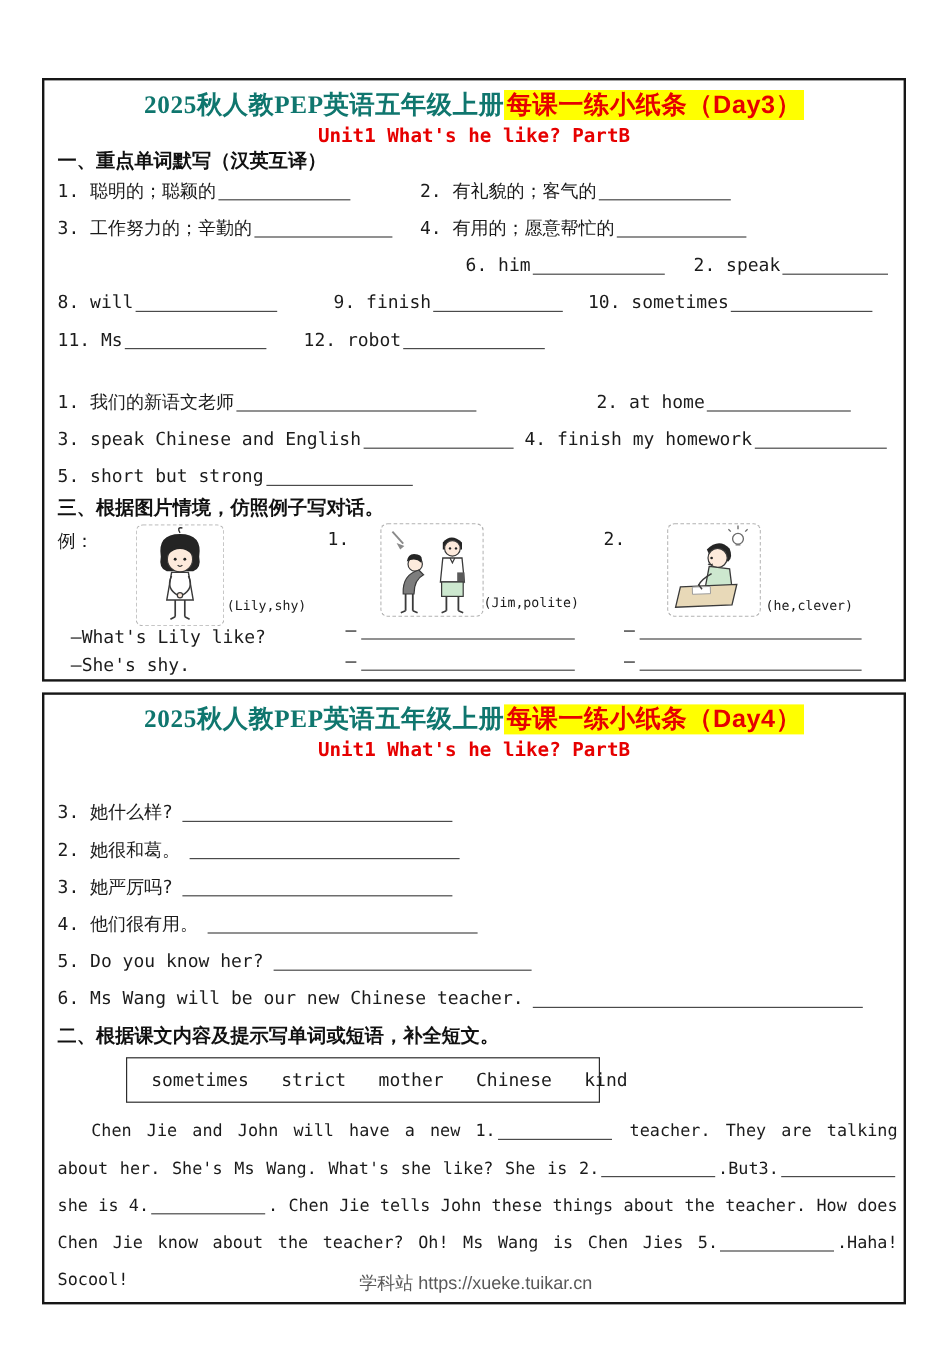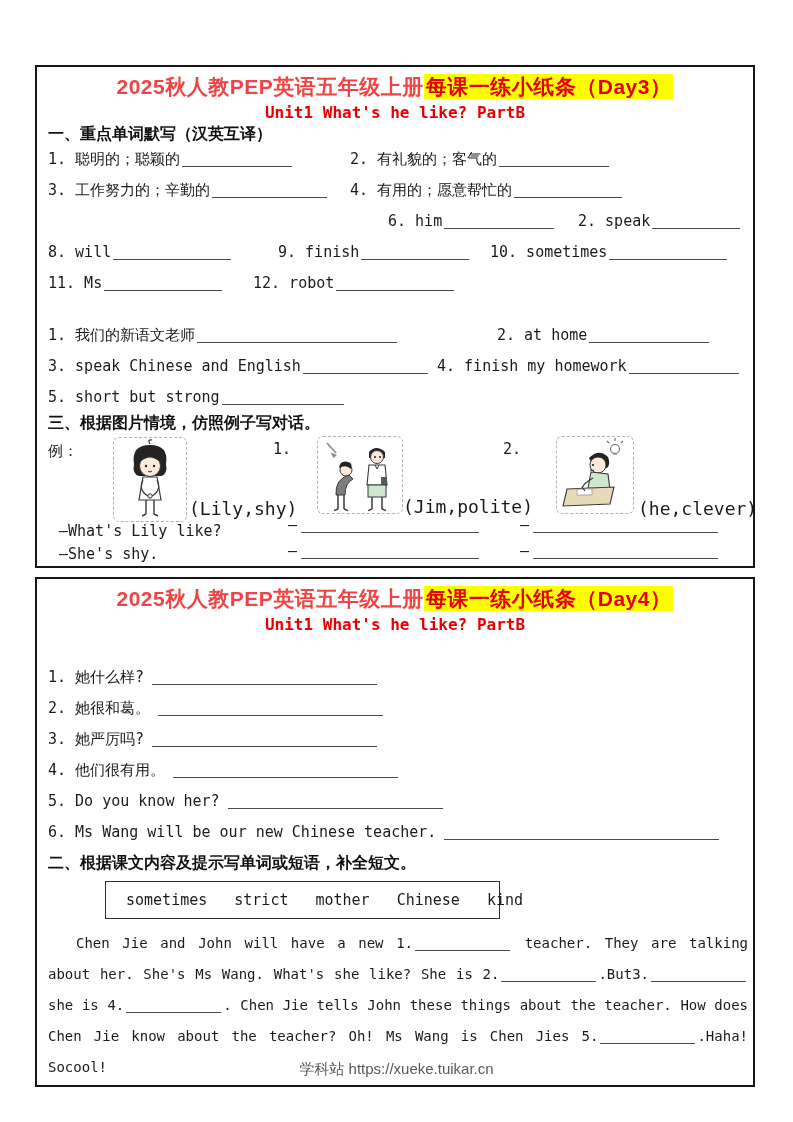--- a/index.html
+++ b/index.html
@@ -6,31 +6,31 @@
   body{
     width:793px;height:1122px;position:relative;background:#ffffff;
     font-family:"DejaVu Sans Mono","Liberation Sans",sans-serif;
     color:#1b1b1b;-webkit-font-smoothing:antialiased;
   }
   .sheet{position:absolute;left:35px;width:716px;border:2px solid #161616;background:#fff;}
   .sheet.day3{top:65px;height:499px;}
   .sheet.day4{top:577px;height:506px;}
   .title-line{position:absolute;left:0;width:100%;text-align:center;
     font-family:"Liberation Sans",sans-serif;font-weight:700;font-size:21px;letter-spacing:.5px;white-space:nowrap;}
-  .title-main{color:#ef4444;}
+  .title-main{color:#0f766e;font-family:Liberation Serif, serif;}
   .title-hl{color:#e60000;background:#ffff00;padding:1px 2px;}
   .subtitle{position:absolute;left:0;width:100%;text-align:center;color:#e60000;
     font-weight:700;font-size:16px;}
   .h-sec{position:absolute;font-family:"Liberation Sans",sans-serif;font-weight:700;font-size:16px;color:#111;white-space:nowrap;}
   .item{position:absolute;font-size:15px;white-space:nowrap;}
   .blank{display:inline-block;border-bottom:1.4px solid #4a4a4a;height:14px;vertical-align:-3px;margin-left:2px;}
   .blank.gap{margin-left:8px;}
   .pic{position:absolute;border:1.5px dashed #b3b3b3;border-radius:6px;background:#fff;}
   .pic svg{display:block;width:100%;height:100%;}
-  .caption{position:absolute;font-size:18px;white-space:nowrap;}
+  .caption{position:absolute;font-size:11px;white-space:nowrap;}
   .dia{position:absolute;font-size:15px;white-space:nowrap;}
   .dash{display:inline-block;margin-right:2px;}
   .bank{position:absolute;border:1.6px solid #2d2d2d;display:flex;align-items:center;gap:27px;
     padding-left:20px;font-size:15px;}
   .passage{position:absolute;font-size:14px;line-height:31px;text-indent:2em;text-align:justify;}
   .passage .blank{width:95px;margin:0 2px;}
   .footer{position:absolute;left:0;width:100%;text-align:center;color:#595959;
     font-size:15px;font-family:"Liberation Sans",sans-serif;}
 </style>
 </head>
@@ -144,21 +144,21 @@
 </div>
 
 <div class="sheet day4">
 
   <div class="title-line" style="top:6px;">
     <span class="title-main">2025秋人教PEP英语五年级上册</span><span class="title-hl">每课一练小纸条（Day4）</span>
   </div>
   <div class="subtitle" style="top:36px;">Unit1 What's he like? PartB</div>
 
 
-  <div class="item" style="left:11px;top:89px;"><span>1. 她什么样?</span><span class="blank gap" style="width:225px;"></span></div>
+  <div class="item" style="left:11px;top:89px;"><span>3. 她什么样?</span><span class="blank gap" style="width:225px;"></span></div>
   <div class="item" style="left:11px;top:120px;"><span>2. 她很和葛。</span><span class="blank gap" style="width:225px;"></span></div>
   <div class="item" style="left:11px;top:151px;"><span>3. 她严厉吗?</span><span class="blank gap" style="width:225px;"></span></div>
   <div class="item" style="left:11px;top:182px;"><span>4. 他们很有用。</span><span class="blank gap" style="width:225px;"></span></div>
   <div class="item" style="left:11px;top:213px;"><span>5. Do you know her?</span><span class="blank gap" style="width:215px;"></span></div>
   <div class="item" style="left:11px;top:244px;"><span>6. Ms Wang will be our new Chinese teacher.</span><span class="blank gap" style="width:275px;"></span></div>
 
   <div class="h-sec" style="left:11px;top:274px;">二、根据课文内容及提示写单词或短语，补全短文。</div>
 
   <div class="bank" style="left:68px;top:302px;width:373px;height:36px;">
     <span>sometimes</span>

